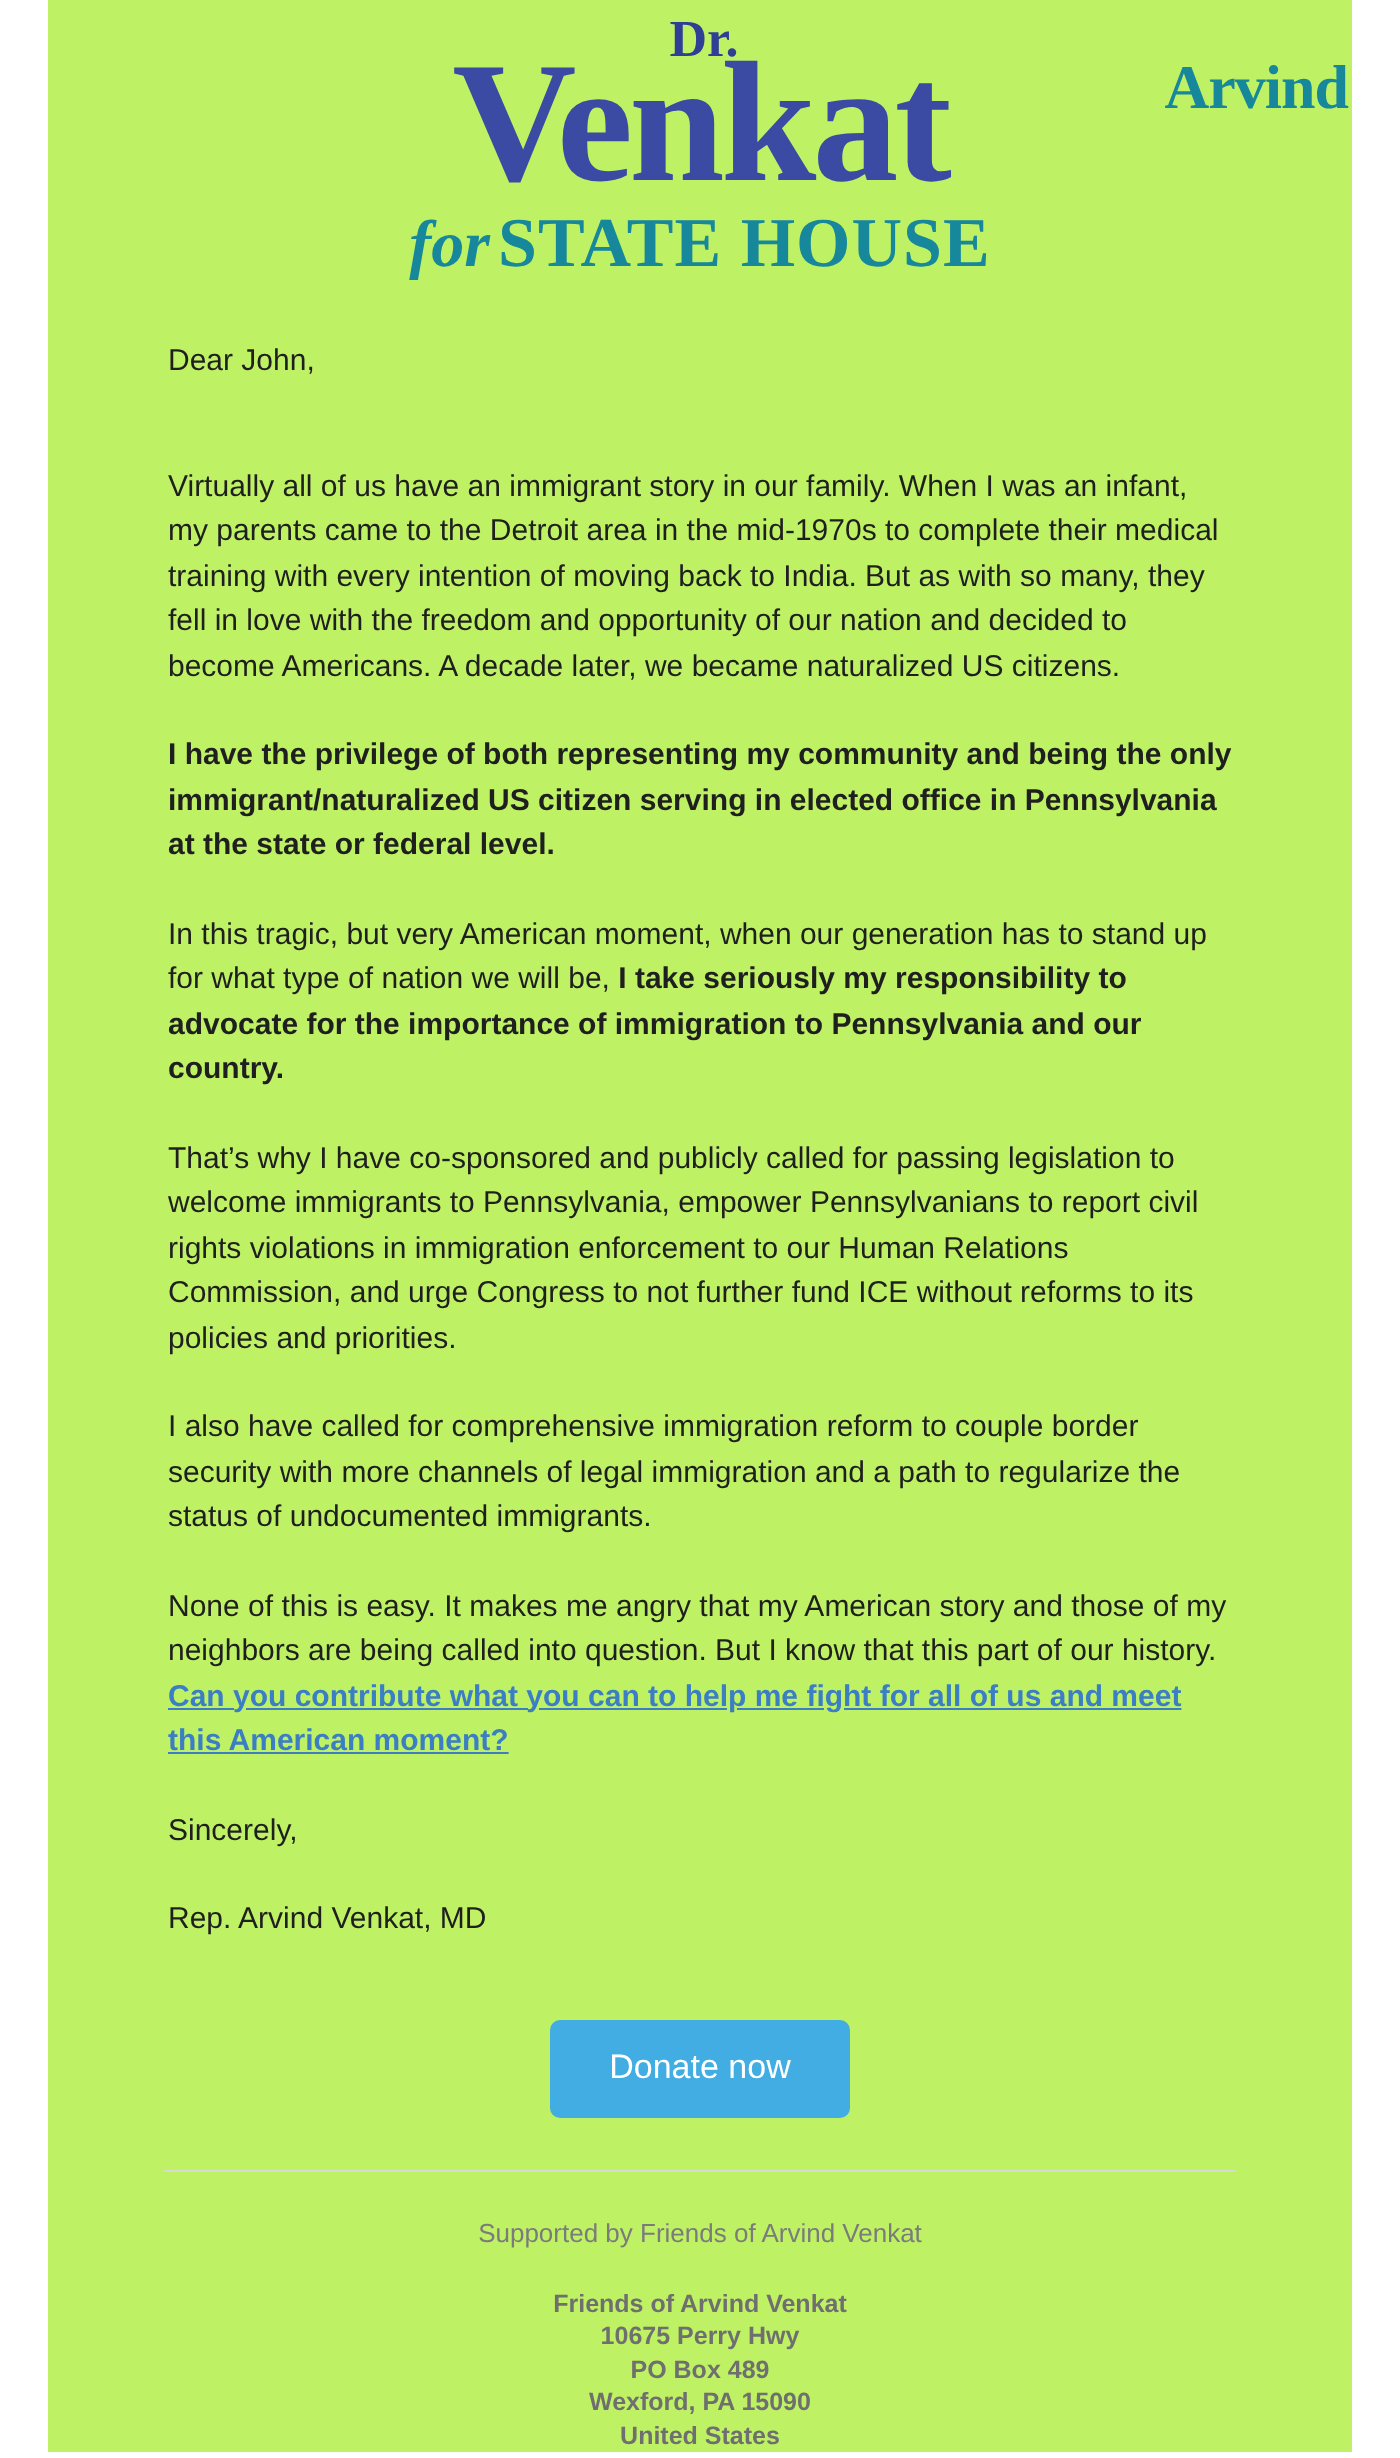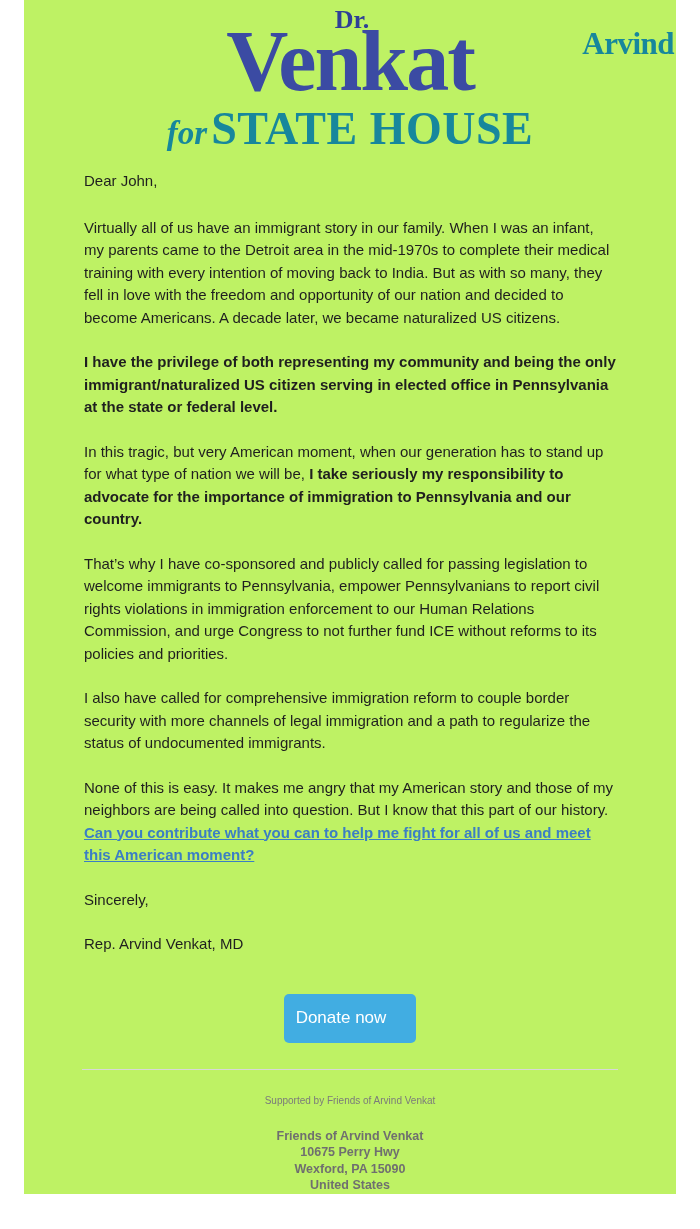--- a/index.html
+++ b/index.html
@@ -96,36 +96,36 @@
     font-family: "Liberation Serif", serif;
   }
   .logo-sub .sub-for {
     font-style: italic;
     font-weight: bold;
     font-size: 33px;
     letter-spacing: 0px;
   }
   .logo-sub .sub-state {
     font-weight: bold;
-    font-size: 46px;
+    font-size: 35px;
     letter-spacing: 0.5px;
   }
 
   
   .body-block {
     padding: 0 60px 0 60px;
   }
   .p {
     font-size: 15px;
     line-height: 22.5px;
     color: #1f1f1f;
     margin: 0 0 22px 0;
   }
   .p.greeting {
-    margin-bottom: 24px;
+    margin-bottom: 40px;
   }
   .p b, .p strong {
     font-weight: bold;
   }
   a.inline-link {
     color: #3b7ec4;
     font-weight: bold;
     text-decoration: underline;
   }
   .sig {
@@ -140,41 +140,41 @@
     text-align: center;
     padding: 14px 0 26px 0;
   }
   .donate-btn {
     display: inline-block;
     background: #41ade2;
     color: #ffffff;
     font-size: 17px;
     line-height: 20px;
     font-family: "Liberation Sans", sans-serif;
-    padding: 14px 30px 15px 12px;
+    padding: 14px 30px 15px 30px;
     border: none;
     border-radius: 5px;
     text-decoration: none;
     cursor: pointer;
     text-align: center;
   }
 
   
   .divider {
     height: 1px;
     background: #d8d8d8;
     margin: 0 58px;
     border: 0;
   }
   .footer {
     padding: 22px 60px 0 60px;
     text-align: center;
   }
   .supported {
-    font-size: 10px;
+    font-size: 13px;
     line-height: 18px;
     color: #7b7b7b;
     margin: 0 0 18px 0;
   }
   .address {
     font-size: 12.5px;
     line-height: 16.5px;
     color: #6f6f6f;
     margin: 0 0 26px 0;
   }
@@ -226,19 +226,20 @@
     <a class="donate-btn" href="#">Donate now</a>
   </div>
 
   <hr class="divider">
 
   <div class="footer">
     <p class="supported">Supported by Friends of Arvind Venkat</p>
     <div class="address" id="address-host">
         <div>Friends of Arvind Venkat</div>
         <div>10675 Perry Hwy</div>
+        <div>PO Box 489</div>
         <div>Wexford, PA 15090</div>
         <div>United States</div>
       </div>
 
   </div>
 
 </div>
 
 </body></html>

